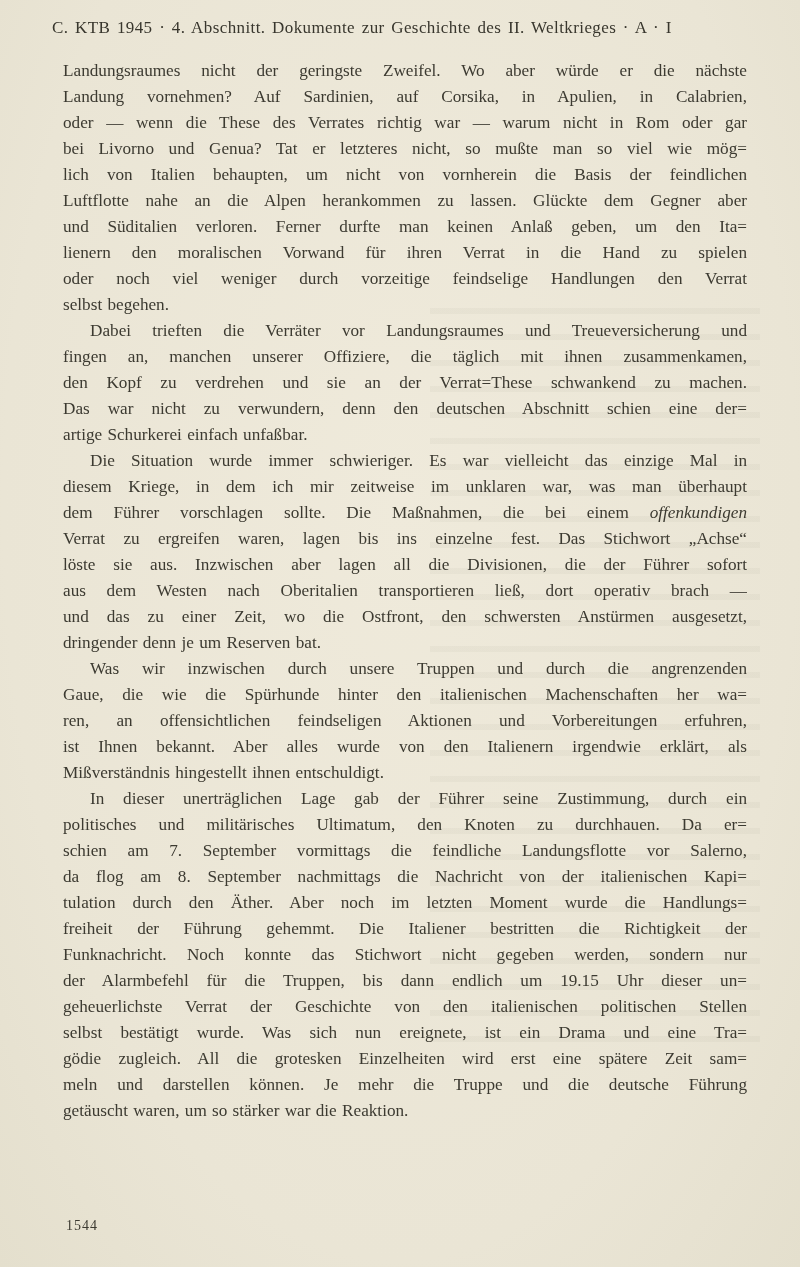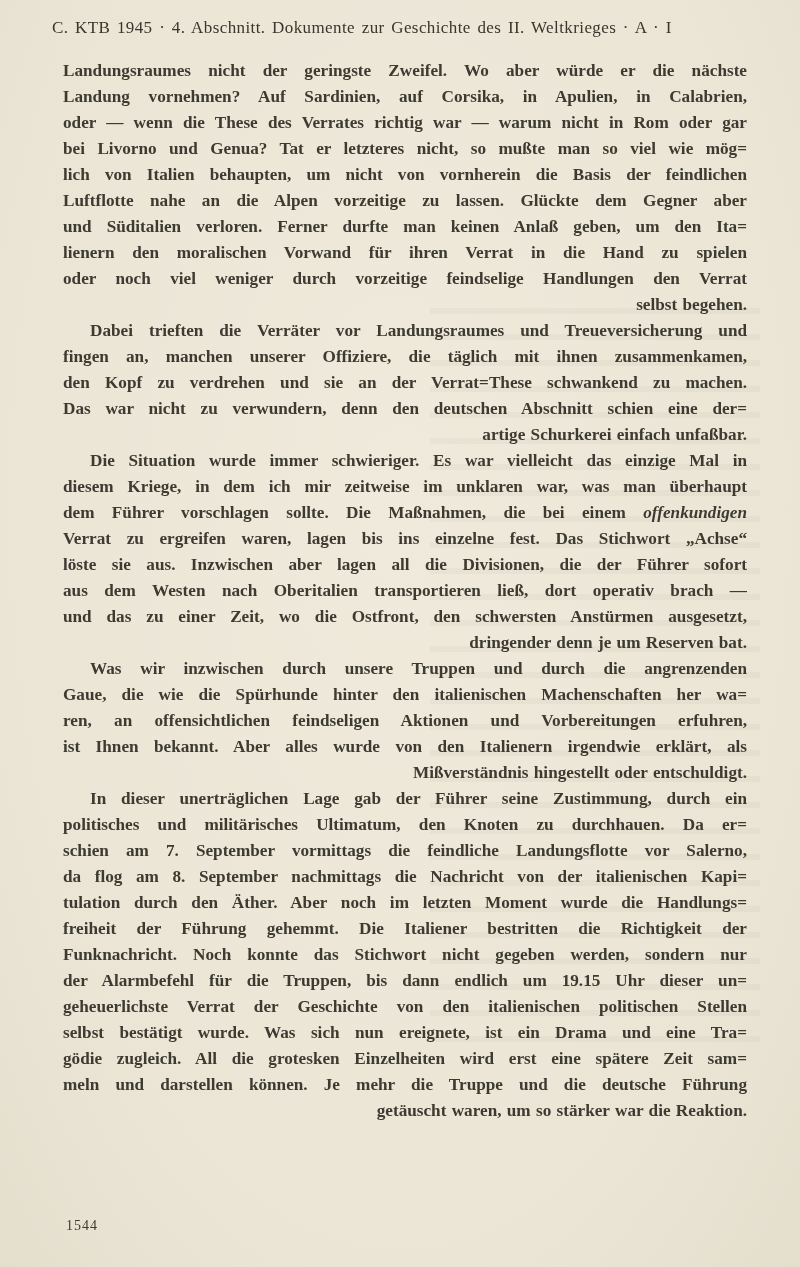--- a/index.html
+++ b/index.html
@@ -26,26 +26,25 @@
     white-space: nowrap;
     color: #38362d;
   }
   .text-block {
     position: absolute;
     top: 58px;
     left: 63px;
     width: 684px;
     font-size: 17.2px;
     line-height: 26px;
-    font-weight: bold;
   }
   .line {
     height: 26px;
     overflow: hidden;
-    text-align: right;
+    text-align: left;
     word-spacing: 1px;
   }
   .line.just {
     text-align: justify;
     text-align-last: justify;
   }
   .line.indent { text-indent: 27px; }
   .line i { font-style: italic; }
   .page-number {
     position: absolute;
@@ -79,21 +78,21 @@
   <div class="running-header">C. KTB 1945 · 4. Abschnitt. Dokumente zur Geschichte des II. Weltkrieges · A · I</div>
 
   <div class="bleed"></div>
 
   <div class="text-block">
       <div class="line just">Landungsraumes nicht der geringste Zweifel. Wo aber würde er die nächste</div>
       <div class="line just">Landung vornehmen? Auf Sardinien, auf Corsika, in Apulien, in Calabrien,</div>
       <div class="line just">oder — wenn die These des Verrates richtig war — warum nicht in Rom oder gar</div>
       <div class="line just">bei Livorno und Genua? Tat er letzteres nicht, so mußte man so viel wie mög=</div>
       <div class="line just">lich von Italien behaupten, um nicht von vornherein die Basis der feindlichen</div>
-      <div class="line just">Luftflotte nahe an die Alpen vorzeitige zu lassen. Glückte dem Gegner aber</div>
+      <div class="line just">Luftflotte nahe an die Alpen herankommen zu lassen. Glückte dem Gegner aber</div>
       <div class="line just">und Süditalien verloren. Ferner durfte man keinen Anlaß geben, um den Ita=</div>
       <div class="line just">lienern den moralischen Vorwand für ihren Verrat in die Hand zu spielen</div>
       <div class="line just">oder noch viel weniger durch vorzeitige feindselige Handlungen den Verrat</div>
       <div class="line">selbst begehen.</div>
       <div class="line just indent">Dabei trieften die Verräter vor Landungsraumes und Treueversicherung und</div>
       <div class="line just">fingen an, manchen unserer Offiziere, die täglich mit ihnen zusammenkamen,</div>
       <div class="line just">den Kopf zu verdrehen und sie an der Verrat=These schwankend zu machen.</div>
       <div class="line just">Das war nicht zu verwundern, denn den deutschen Abschnitt schien eine der=</div>
       <div class="line">artige Schurkerei einfach unfaßbar.</div>
       <div class="line just indent">Die Situation wurde immer schwieriger. Es war vielleicht das einzige Mal in</div>
@@ -101,21 +100,21 @@
       <div class="line just">dem Führer vorschlagen sollte. Die Maßnahmen, die bei einem <i>offenkundigen</i></div>
       <div class="line just">Verrat zu ergreifen waren, lagen bis ins einzelne fest. Das Stichwort „Achse“</div>
       <div class="line just">löste sie aus. Inzwischen aber lagen all die Divisionen, die der Führer sofort</div>
       <div class="line just">aus dem Westen nach Oberitalien transportieren ließ, dort operativ brach —</div>
       <div class="line just">und das zu einer Zeit, wo die Ostfront, den schwersten Anstürmen ausgesetzt,</div>
       <div class="line">dringender denn je um Reserven bat.</div>
       <div class="line just indent">Was wir inzwischen durch unsere Truppen und durch die angrenzenden</div>
       <div class="line just">Gaue, die wie die Spürhunde hinter den italienischen Machenschaften her wa=</div>
       <div class="line just">ren, an offensichtlichen feindseligen Aktionen und Vorbereitungen erfuhren,</div>
       <div class="line just">ist Ihnen bekannt. Aber alles wurde von den Italienern irgendwie erklärt, als</div>
-      <div class="line">Mißverständnis hingestellt oder entschuldigt.</div>
+      <div class="line">Mißverständnis hingestellt ihnen entschuldigt.</div>
       <div class="line just indent">In dieser unerträglichen Lage gab der Führer seine Zustimmung, durch ein</div>
       <div class="line just">politisches und militärisches Ultimatum, den Knoten zu durchhauen. Da er=</div>
       <div class="line just">schien am 7. September vormittags die feindliche Landungsflotte vor Salerno,</div>
       <div class="line just">da flog am 8. September nachmittags die Nachricht von der italienischen Kapi=</div>
       <div class="line just">tulation durch den Äther. Aber noch im letzten Moment wurde die Handlungs=</div>
       <div class="line just">freiheit der Führung gehemmt. Die Italiener bestritten die Richtigkeit der</div>
       <div class="line just">Funknachricht. Noch konnte das Stichwort nicht gegeben werden, sondern nur</div>
       <div class="line just">der Alarmbefehl für die Truppen, bis dann endlich um 19.15 Uhr dieser un=</div>
       <div class="line just">geheuerlichste Verrat der Geschichte von den italienischen politischen Stellen</div>
       <div class="line just">selbst bestätigt wurde. Was sich nun ereignete, ist ein Drama und eine Tra=</div>

